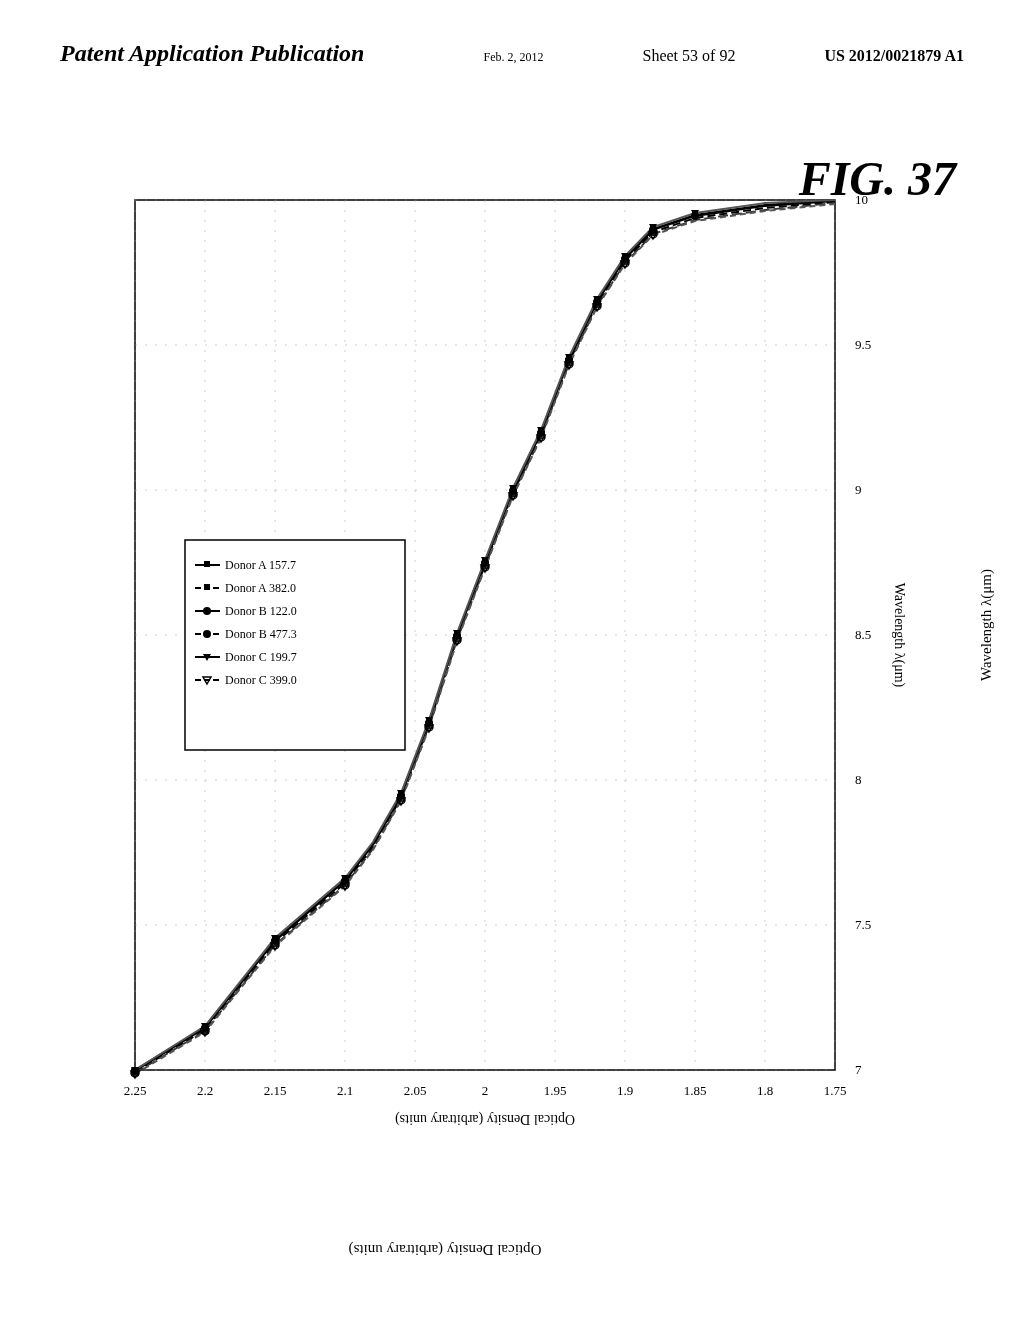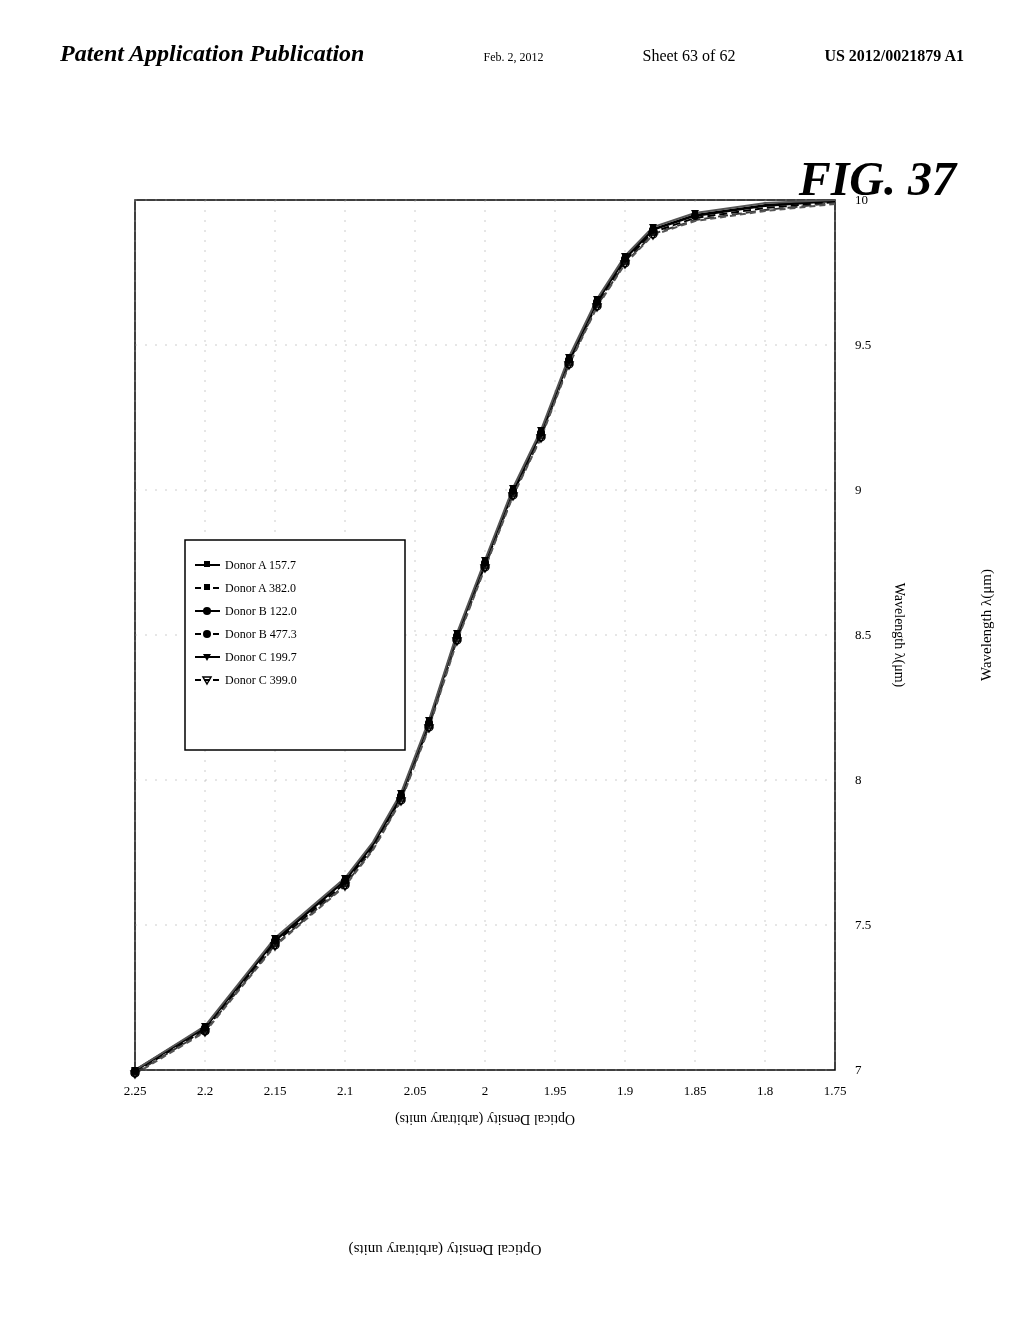--- a/index.html
+++ b/index.html
@@ -55,21 +55,21 @@
     }
   </style>
 </head>
 <body>
 
 <div class="page">
 
   <div class="header">
     <span class="header-left">Patent Application Publication</span>
     <span class="header-center">Feb. 2, 2012</span>
-    <span class="header-sheet">Sheet 63 of 62</span>
+    <span class="header-sheet">Sheet 53 of 92</span>
     <span class="header-right">US 2012/0021879 A1</span>
   </div>
 
   <div class="fig-label">FIG. 37</div>
 
   <svg style="position:absolute; top:170px; left:55px; width:870px; height:1000px;" viewBox="0 0 870 1000">
 
     <defs>
       <pattern id="dotgrid" x="0" y="0" width="70" height="87" patternUnits="userSpaceOnUse">
         <circle cx="0" cy="0" r="1" fill="#aaa"></circle>

